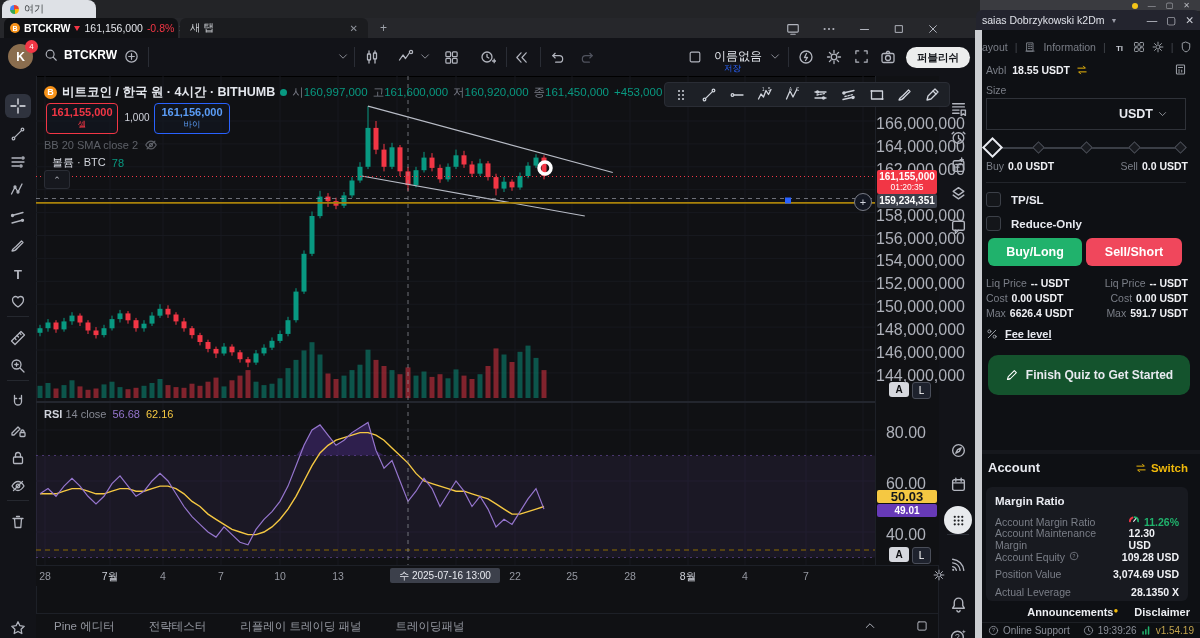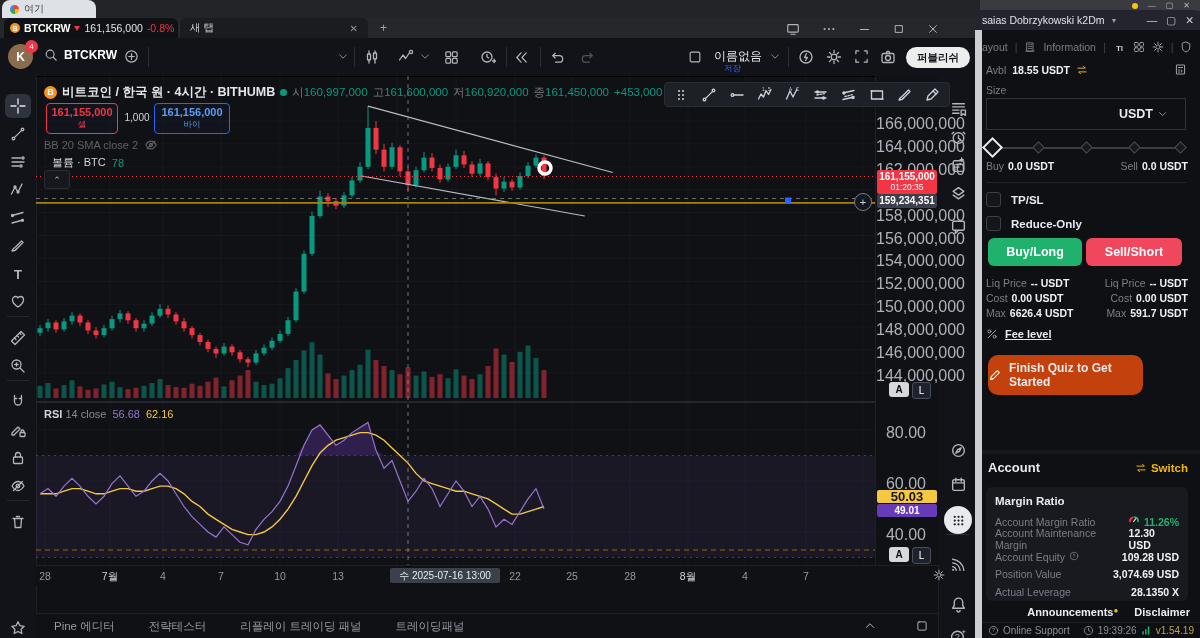--- a/index.html
+++ b/index.html
@@ -103,22 +103,22 @@
   .p-val{color:#f0f1f5;font-weight:bold;}
   .dropdown{position:absolute;left:4px;top:68px;width:200px;height:32px;border:1px solid #2f3239;border-radius:0;box-sizing:border-box;
             display:flex;align-items:center;justify-content:flex-end;padding-right:18px;gap:5px;font-size:12.5px;font-weight:bold;}
   .slider-track{position:absolute;left:8px;top:117px;width:192px;height:2px;background:#3a3e46;}
   .tick{position:absolute;top:113px;width:7px;height:7px;background:#181a1f;border:1px solid #4a4e57;transform:rotate(45deg);}
   .handle{position:absolute;left:3px;top:110px;width:11px;height:11px;background:#14161a;border:2px solid #e8eaf0;transform:rotate(45deg);}
   .chk{width:13px;height:13px;border:1px solid #3c4048;border-radius:3px;background:#14161a;}
   .btn{position:absolute;height:28px;border-radius:6px;color:#fff;font-size:12.5px;font-weight:bold;
        display:flex;align-items:center;justify-content:center;top:208px;}
   .stat-row{display:flex;font-size:10.5px;line-height:15px;gap:4px;}
-  .quiz{position:absolute;left:6px;top:325px;width:155px;height:40px;background:#c2410c;border-radius:10px;
-        display:flex;align-items:center;justify-content:flex-start;gap:8px;font-size:12px;font-weight:bold;}
+  .quiz{position:absolute;left:6px;top:325px;width:202px;height:40px;background:#14532d;border-radius:10px;
+        display:flex;align-items:center;justify-content:center;gap:8px;font-size:12px;font-weight:bold;}
   .acct-hdr{position:absolute;left:6px;top:430px;width:200px;display:flex;align-items:center;}
   .card{position:absolute;left:4px;top:457px;width:202px;height:114px;background:#181a20;border-radius:6px;box-sizing:border-box;padding:8px 9px;}
   .mrow{display:flex;justify-content:space-between;align-items:center;font-size:10.5px;height:17.5px;}
   .mrow .l{color:#7a7e87;display:flex;align-items:center;gap:4px;}
   .mrow .v{color:#f0f1f5;font-weight:bold;}
   .foot-links{position:absolute;right:10px;top:576px;display:flex;gap:16px;font-size:11px;font-weight:bold;color:#eceef2;}
   .statusbar{position:absolute;left:0;top:592px;width:218px;height:16px;background:#0d0f12;border-top:1px solid #1d2025;
              display:flex;align-items:center;font-size:10px;color:#8b8f98;padding:0 6px;box-sizing:border-box;gap:4px;}
   .ylw{color:#f0b90b;}
   .grn{color:#20b26c;}

